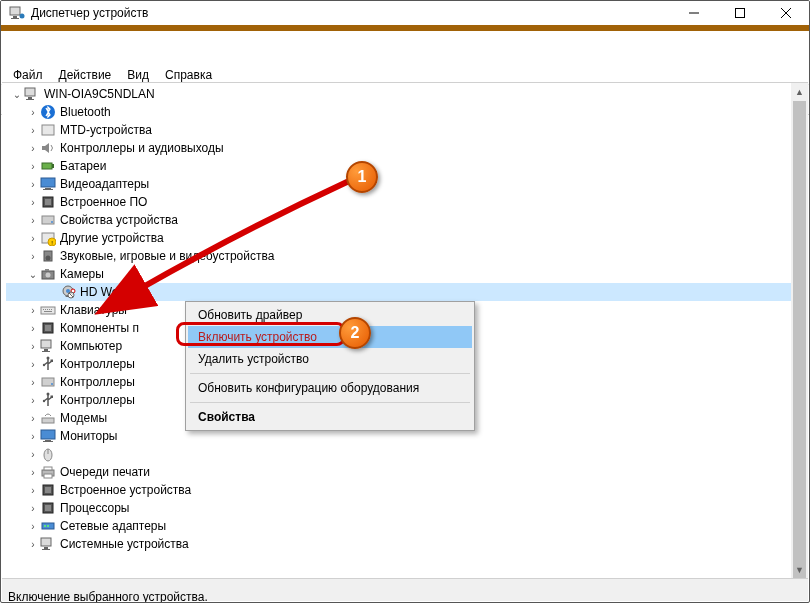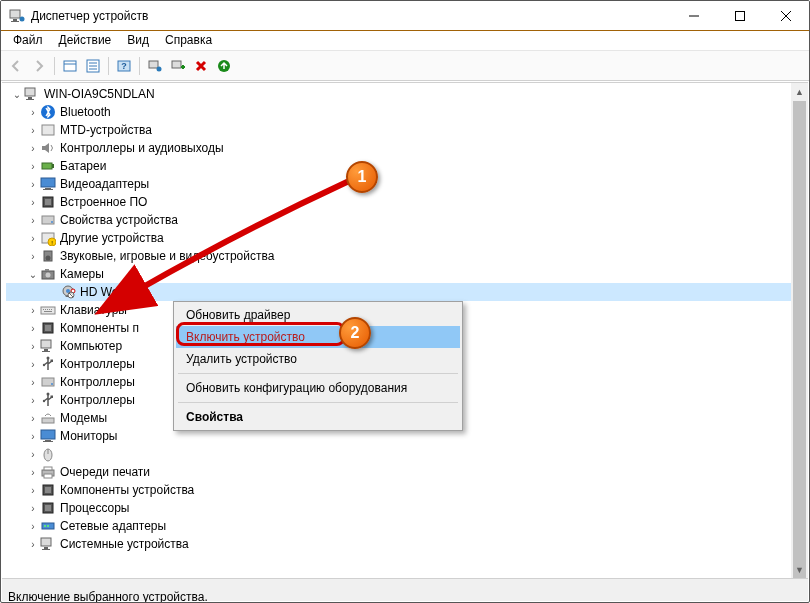--- a/index.html
+++ b/index.html
@@ -16,40 +16,42 @@
     border-radius: 2px;
   }
 
   
   .titlebar {
     height: 30px;
     display: flex;
     align-items: center;
     padding-left: 8px;
     background: #fff;
-    border-bottom: 1px solid #a16207;
+    border-bottom: 6px solid #a16207;
   }
   .titlebar .app-icon { width: 16px; height: 16px; margin-right: 6px; }
   .titlebar .title { flex: 1; font-size: 12px; color: #000; }
   .titlebar .win-controls { display: flex; }
   .titlebar .win-btn {
     width: 46px; height: 30px;
     display: flex; align-items: center; justify-content: center;
     color: #000;
   }
   .titlebar .win-btn svg { width: 10px; height: 10px; }
 
   
   .menubar {
     height: 20px;
     display: flex;
+    align-items: center;
     padding: 0 4px;
     background: #fff;
     border-bottom: 1px solid #e6e6e6;
     font-size: 12px;
+    margin-top: 34px;
   }
   .menubar .menu-item { padding: 2px 8px; }
 
   
   .toolbar {
     height: 30px;
     display: flex;
     align-items: center;
     padding: 0 4px;
     gap: 1px;
@@ -108,21 +110,21 @@
   .indent-1 { padding-left: 20px; }
   .indent-2 { padding-left: 40px; }
 
   .sel {
     background: #cce8ff;
   }
 
   
   .context-menu {
     position: absolute;
-    top: 300px; left: 172px;
+    top: 300px; left: 184px;
     width: 290px;
     background: #f0f0f0;
     border: 1px solid #a0a0a0;
     box-shadow: 3px 3px 5px rgba(0,0,0,0.3);
     padding: 2px;
     font-size: 12px;
   }
   .context-menu .cm-item {
     padding: 4px 10px;
   }
@@ -529,21 +531,21 @@
           <span>Очереди печати</span>
         </li>
         <li class="indent-1">
           <span class="expander">›</span>
           <span class="node-icon">
             <svg class="dev-icon" viewBox="0 0 16 16">
               <rect x="3" y="3" width="10" height="10" fill="#555" stroke="#222"></rect>
               <rect x="5" y="5" width="6" height="6" fill="#888"></rect>
             </svg>
           </span>
-          <span>Компоненты устройства</span>
+          <span>Встроенное устройства</span>
         </li>
         <li class="indent-1">
           <span class="expander">›</span>
           <span class="node-icon">
             <svg class="dev-icon" viewBox="0 0 16 16">
               <rect x="3" y="3" width="10" height="10" fill="#555" stroke="#222"></rect>
               <rect x="5" y="5" width="6" height="6" fill="#888"></rect>
             </svg>
           </span>
           <span>Процессоры</span>

